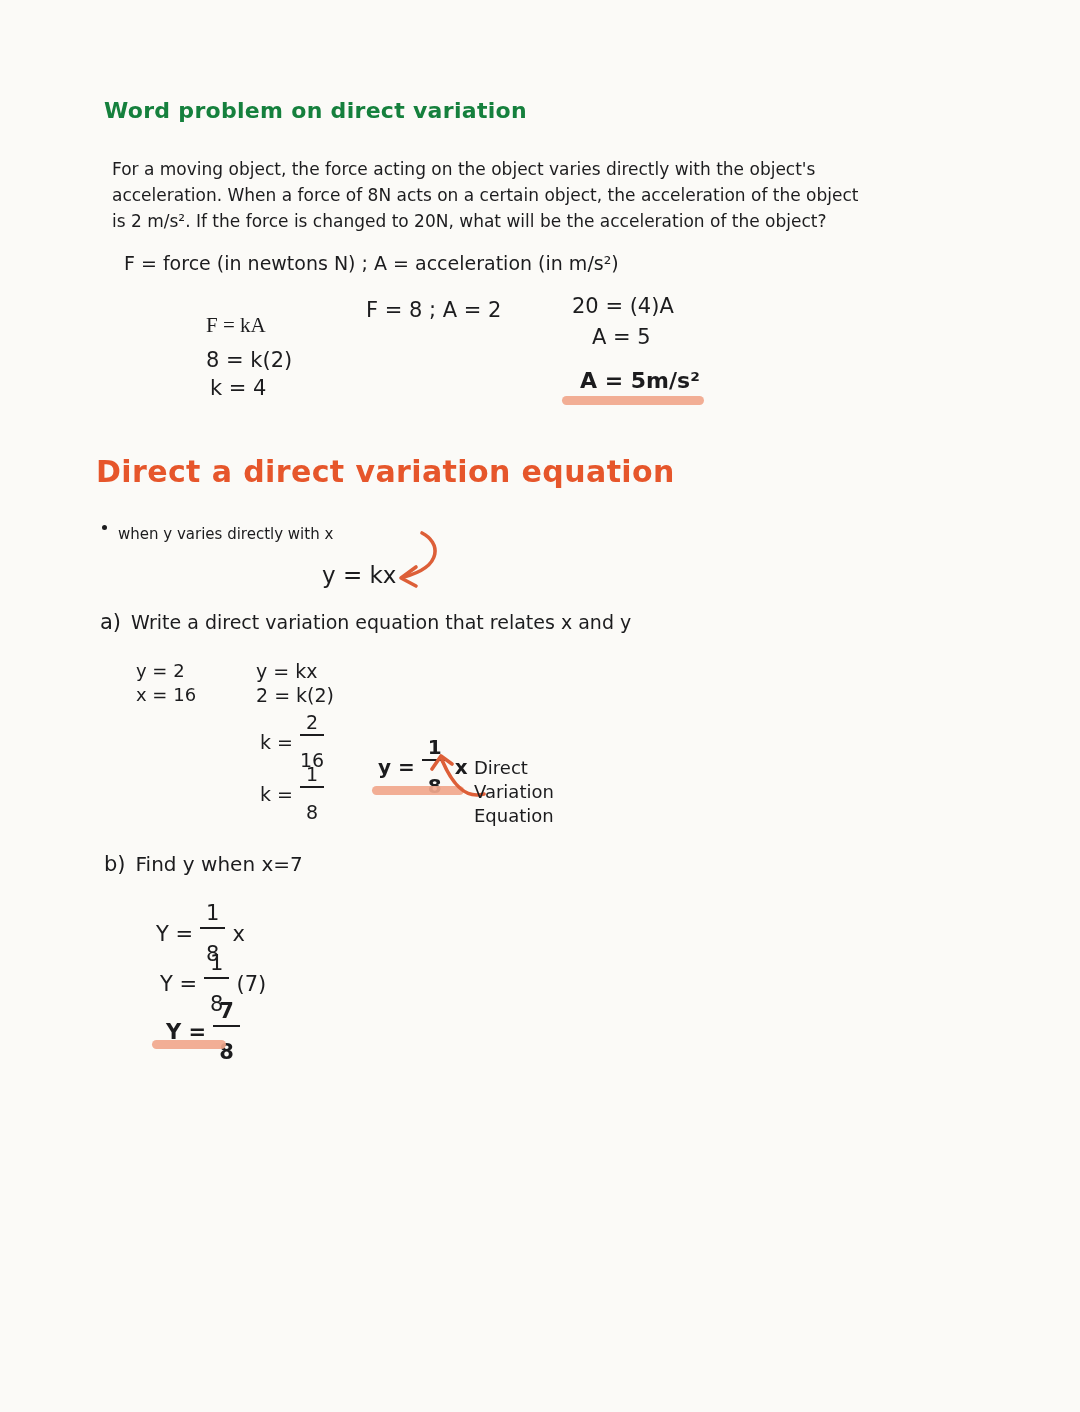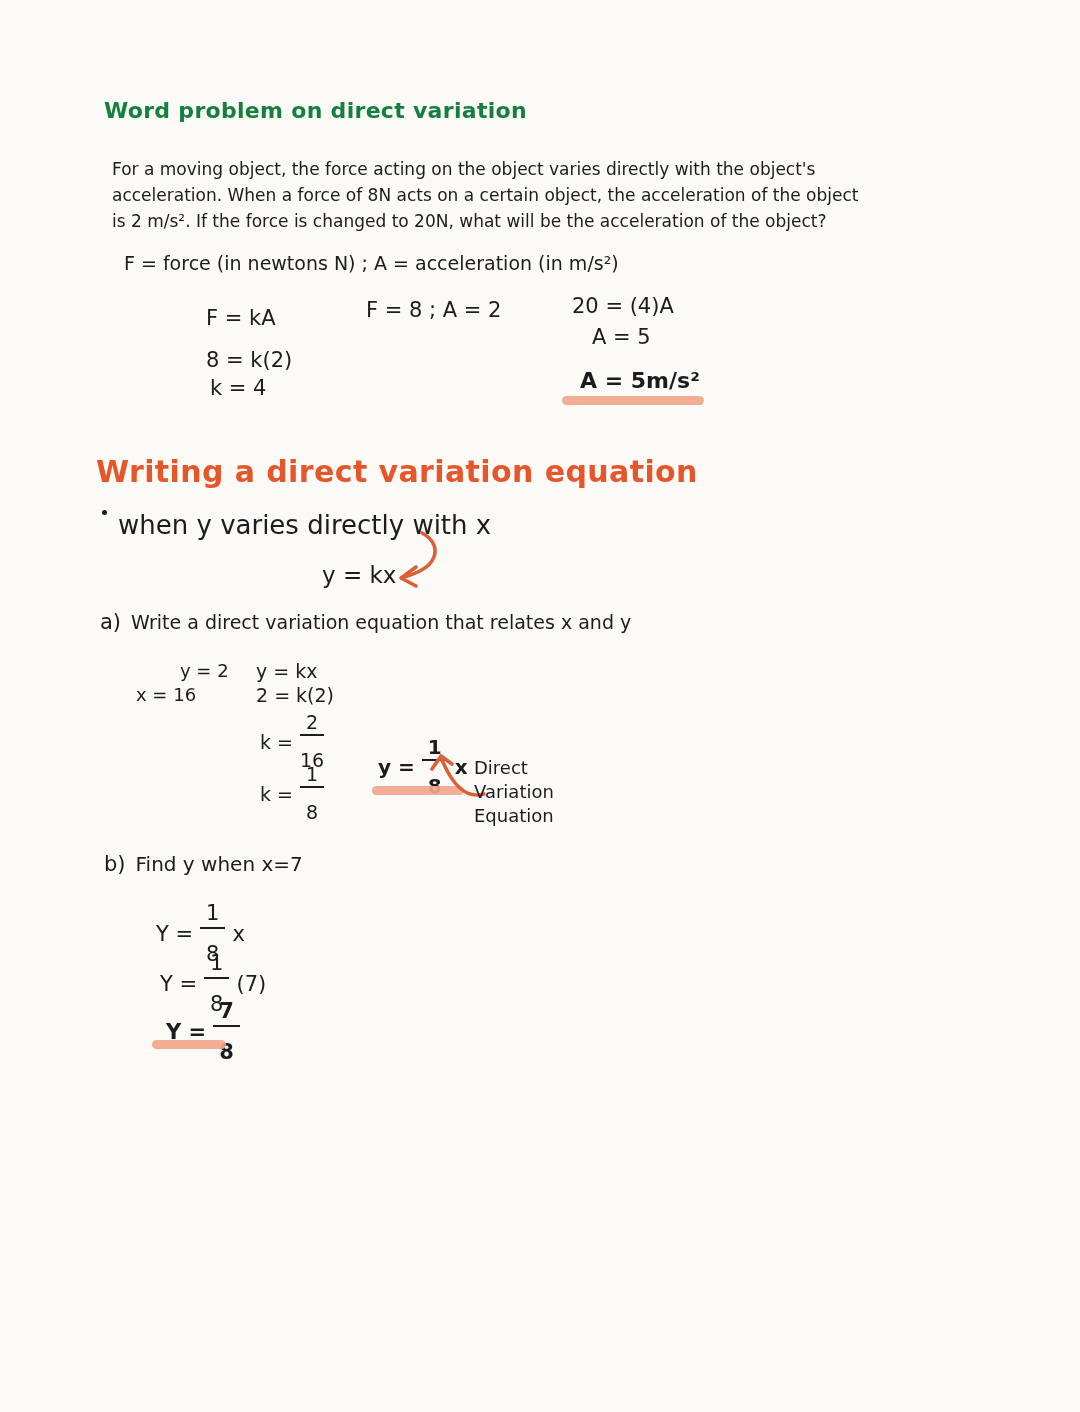--- a/index.html
+++ b/index.html
@@ -14,45 +14,45 @@
     overflow:hidden;
   }
   .abs { position:absolute; white-space:nowrap; }
 
   
   .s1-title { left:104px; top:98px; font-size:22px; font-weight:600; color:#15803d; letter-spacing:.3px; }
   .problem-para { left:112px; top:156px; font-size:17px; line-height:26px; }
   .defs-line { left:124px; top:252px; font-size:19px; }
 
   .work { font-size:21px; }
-  .w-fka   { left:206px; top:306px; }
+  .w-fka   { left:206px; top:313px;font-family:Liberation Serif, serif; }
   .w-given { left:356px; top:298px;margin-left:10px; }
   .w-20    { left:572px; top:294px; }
   .w-a5    { left:592px; top:325px; }
   .w-8k2   { left:206px; top:348px; }
   .w-k4    { left:210px; top:376px; }
   .w-ans   { left:580px; top:368px; font-size:22px; font-weight:600; }
 
   .hl-bar { position:absolute; background:#f1a78c; border-radius:5px; height:9px; opacity:.92; }
   .hl-ans1 { left:562px; top:396px; width:142px; }
   .hl-ansA { left:372px; top:786px; width:92px; }
   .hl-ansB { left:152px; top:1040px; width:74px; }
 
   
   .s2-title { left:96px; top:454px; font-size:30px; font-weight:700; color:#e6562b; letter-spacing:.4px; }
-  .bullet-line { left:102px; top:510px; font-size:26px; display:flex; align-items:flex-start; gap:11px; }
+  .bullet-line { left:102px; top:525px; font-size:15px; display:flex; align-items:flex-start; gap:11px; }
   .bullet-dot { width:5px; height:5px; border-radius:50%; background:#1c1c1e; display:inline-block; }
   .formula-ykx { left:322px; top:562px; font-size:23px; }
 
   .prompt { font-size:19px;text-align:center; }
   .prompt .plabel { margin-right:10px; font-size:21px; }
   .p-a { left:100px; top:610px; }
   .p-b { left:104px; top:852px; font-size:20px; }
 
-  .pa-giveny { left:136px; top:660px; font-size:18px;margin-left:44px; }
+  .pa-giveny { left:136px; top:660px; font-size:18px; }
   .pa-givenx { left:136px; top:684px; font-size:18px; }
   .pa-step1  { left:256px; top:660px; font-size:19px; }
   .pa-step2  { left:256px; top:684px; font-size:19px; }
 
   .frac-eq { display:flex; align-items:center; gap:7px; }
   .frac { display:inline-flex; flex-direction:column; align-items:center; line-height:1.12; }
   .frac .num { padding:0 6px 1px; border-bottom:2.5px solid #1c1c1e; }
   .frac .den { padding-top:14px; }
 
   .pa-k1 { left:260px; top:712px; font-size:19px; }
@@ -84,21 +84,21 @@
   <div class="abs work w-fka">F = kA</div>
   <div class="abs work w-given">F = 8  ;  A = 2</div>
   <div class="abs work w-20">20 = (4)A</div>
   <div class="abs work w-a5">A = 5</div>
   <div class="abs work w-8k2">8 = k(2)</div>
   <div class="abs work w-k4">k = 4</div>
 
   <div class="abs work w-ans">A = 5m/s²</div>
   <div class="hl-bar hl-ans1"></div>
 
-  <div class="abs s2-title">Writing a direct variation equation</div>
+  <div class="abs s2-title">Direct a direct variation equation</div>
 
   <div class="abs bullet-line">
     <span class="bullet-dot"></span>
     <span>when y varies directly with x</span>
   </div>
 
   <div class="abs formula-ykx">y = kx</div>
 
   <svg class="arrow-svg" style="left:388px; top:530px;" width="58" height="64" viewBox="0 0 58 64">
     <path d="M34,3 C52,12 56,36 16,47" fill="none" stroke="#dd5f38" stroke-width="3.6" stroke-linecap="round"></path>

